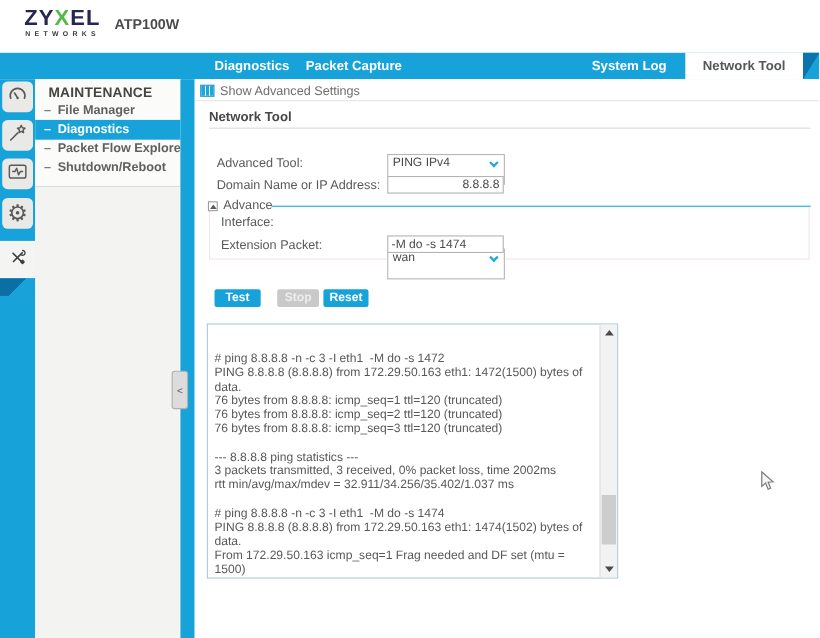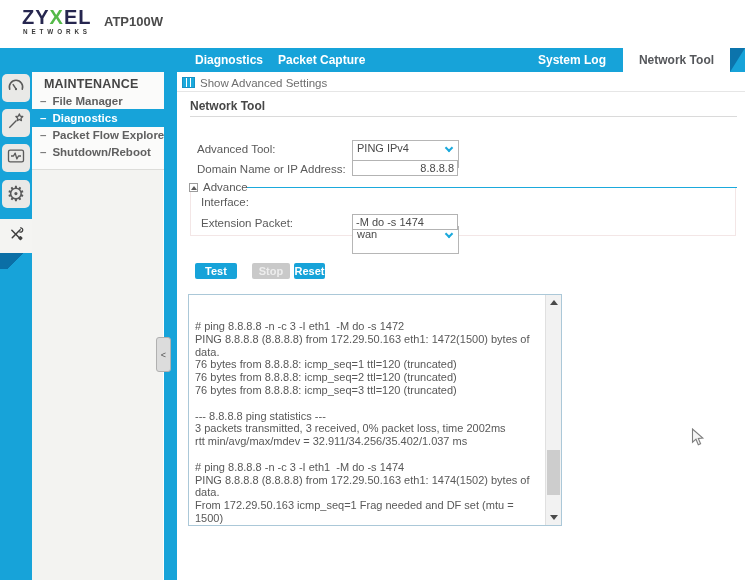--- a/index.html
+++ b/index.html
@@ -81,21 +81,21 @@
   .adv-line { position:absolute; left:247px; top:187px; width:490px; height:1px; background:#1BA9DC; }
   .legend-icon { position:absolute; left:189px; top:183px; width:9px; height:9px; border:1px solid #9c9c9c; background:#fff;
     display:flex; align-items:center; justify-content:center; cursor:pointer; }
   .legend-icon .tri { width:0; height:0; border-left:3px solid transparent; border-right:3px solid transparent; border-bottom:4px solid #5a5a5a; }
   .legend-text { position:absolute; left:203px; top:181px; font-size:11.5px; color:#5a5a5a; }
 
   .btn { position:absolute; top:263px; height:16px; border:none; border-radius:2px; background:#17A3D9;
     color:#fff; font-family:"Liberation Sans", sans-serif; font-size:11px; font-weight:700; line-height:15px; cursor:pointer; }
   .btn-test { left:195px; width:42px; }
   .btn-stop { left:252px; width:38px; background:#c9c9c9; color:#ededed; cursor:default; }
-  .btn-reset { left:294px; width:31px; }
+  .btn-reset { left:294px; width:41px; }
 
   .output { position:absolute; left:188px; top:294px; width:374px; height:232px; background:#fff; border:1px solid #abc8d8; }
   .output-text { position:absolute; left:0; top:0; right:16px; bottom:0; padding:3px 4px 3px 6px;
     font-size:11px; line-height:12.8px; color:#585858; white-space:pre-wrap; overflow:hidden; word-wrap:break-word;margin-top:22px; }
   .sb { position:absolute; right:0; top:0; width:16px; height:100%; background:#f2f2f2; border-left:1px solid #e0e0e0; }
   .sb-up, .sb-down { position:absolute; left:0; width:16px; height:15px; display:flex; align-items:center; justify-content:center; cursor:pointer; }
   .sb-up { top:0; } .sb-down { bottom:0; }
   .tri-up { width:0; height:0; border-left:4px solid transparent; border-right:4px solid transparent; border-bottom:5px solid #4a4a4a; }
   .tri-down { width:0; height:0; border-left:4px solid transparent; border-right:4px solid transparent; border-top:5px solid #4a4a4a; }
   .sb-thumb { position:absolute; left:1px; top:155px; width:13px; height:45px; background:#cdcdcd; cursor:grab; }

